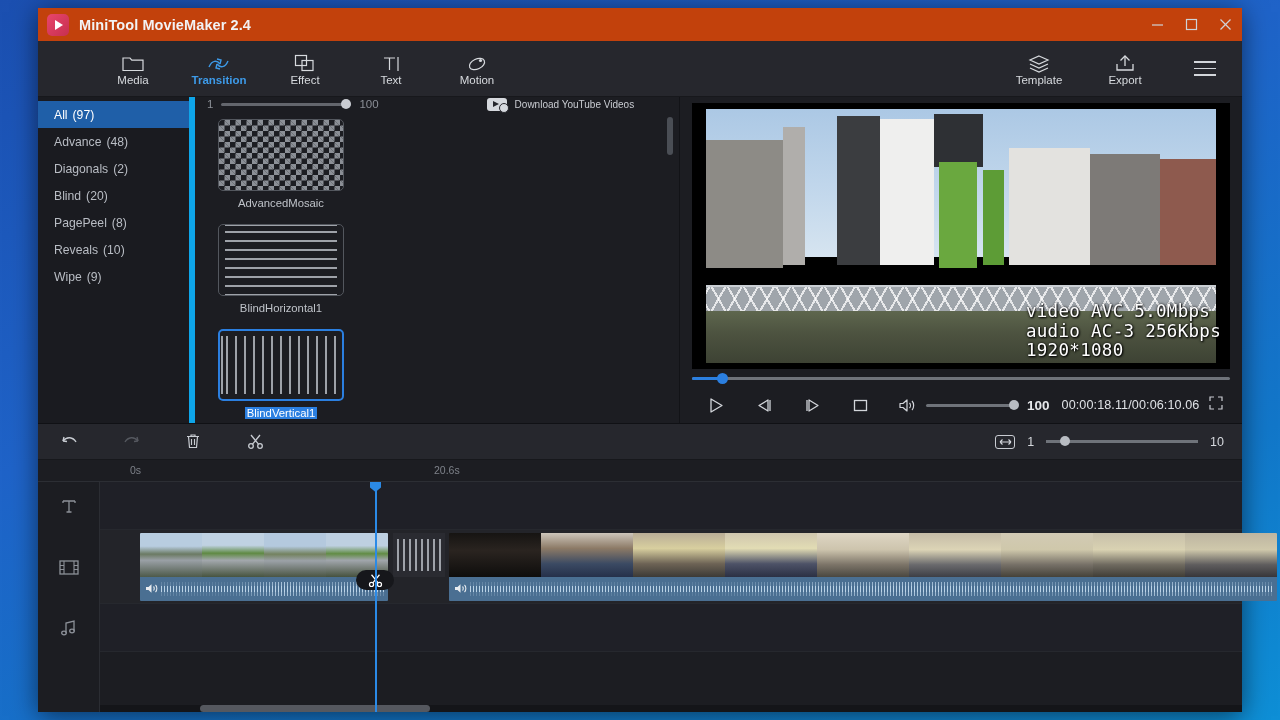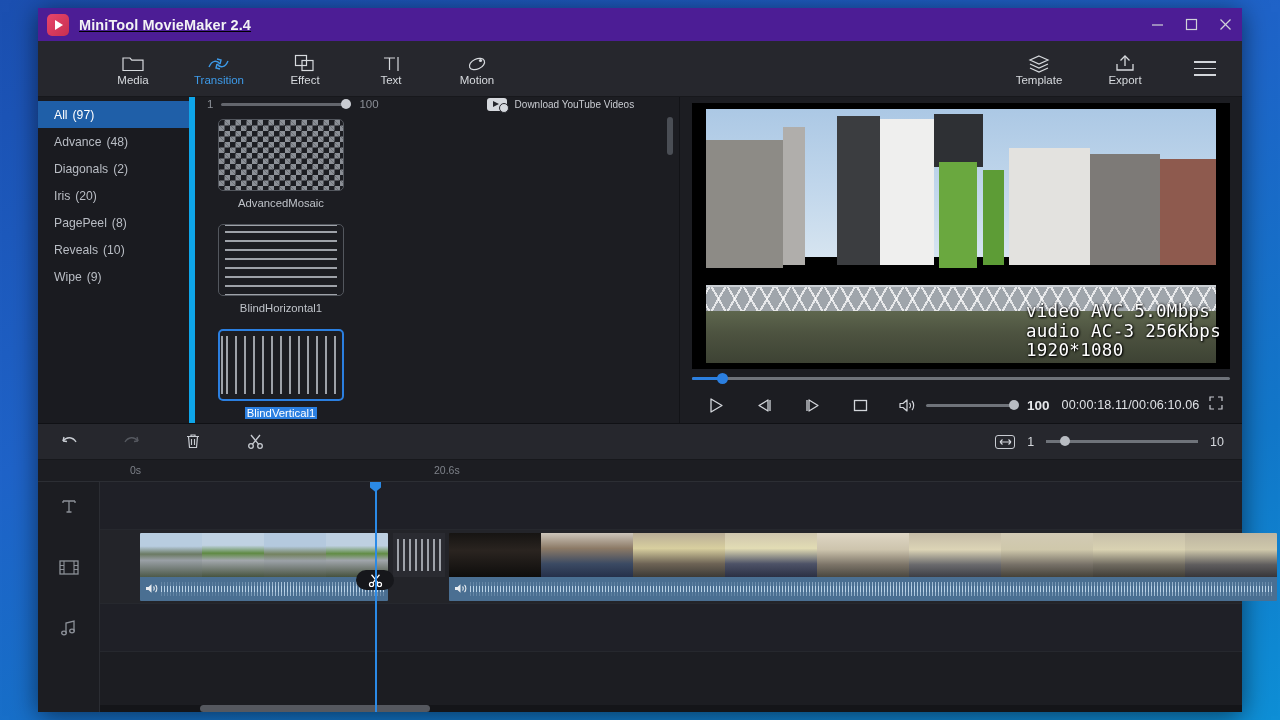--- a/index.html
+++ b/index.html
@@ -19,25 +19,24 @@
     left: 38px; top: 8px;
     width: 1204px; height: 704px;
     background: #1c1d22;
     display: flex; flex-direction: column;
     box-shadow: 0 4px 24px rgba(0,0,0,.55);
   }
 
   
   .titlebar {
     height: 33px;
-    background: #4c1d95;
+    background: #c2410c;
     display: flex; align-items: center;
     flex: 0 0 33px;
     position: relative;
-    text-decoration: underline;
   }
   .logo {
     width: 22px; height: 22px; margin-left: 9px;
     border-radius: 5px;
     background: linear-gradient(135deg,#e8456b 0%, #c62f50 100%);
     display: flex; align-items: center; justify-content: center;
     position: relative;
   }
   .logo::after {
     content: "";
@@ -68,21 +67,21 @@
     border-bottom: 1px solid #17181c;
   }
   .tool-group-left { display: flex; margin-left: 52px; gap: 0px; }
   .tool {
     width: 86px;
     display: flex; flex-direction: column; align-items: center; gap: 1px;
     color: #d7dade; cursor: pointer;
   }
   .tool .ticon { height: 22px; display: flex; align-items: flex-end; }
   .tool .tlabel { font-size: 11.5px; }
-  .tool.active { color: #3d9ae8; }
+  .tool.active { color: #3d9ae8; font-weight: bold; }
   .tool-group-right {
     position: absolute; right: 14px;
     display: flex; align-items: center; gap: 0;
   }
   .hamburger {
     width: 46px; height: 40px;
     display: flex; flex-direction: column; justify-content: center;
     align-items: center; gap: 5px; margin-left: 14px;
   }
   .hamburger i { display: block; width: 22px; height: 1.6px; background: #d3d6db; }
@@ -507,21 +506,21 @@
         </div>
         <div class="cat">
           <span>Advance</span>
           <span class="cnt">(48)</span>
         </div>
         <div class="cat">
           <span>Diagonals</span>
           <span class="cnt">(2)</span>
         </div>
         <div class="cat">
-          <span>Iris</span>
+          <span>Blind</span>
           <span class="cnt">(20)</span>
         </div>
         <div class="cat">
           <span>PagePeel</span>
           <span class="cnt">(8)</span>
         </div>
         <div class="cat">
           <span>Reveals</span>
           <span class="cnt">(10)</span>
         </div>

